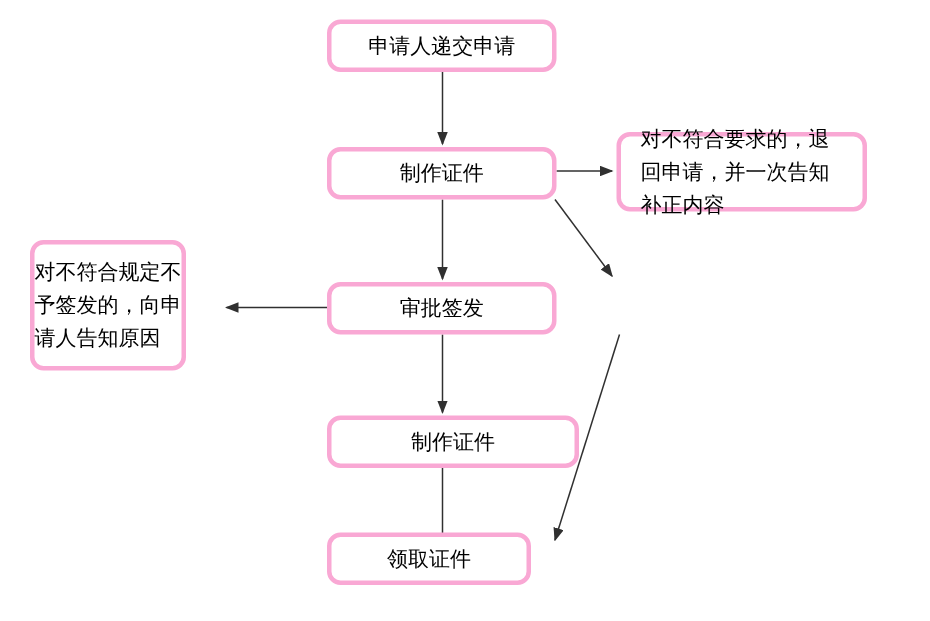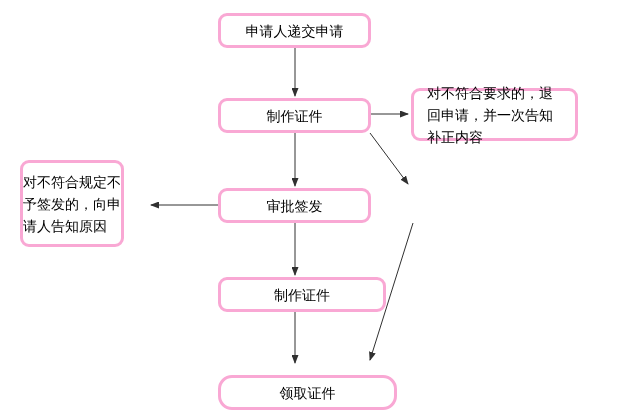--- a/index.html
+++ b/index.html
@@ -16,21 +16,21 @@
     font-size:14px; line-height:22px; color:#000000; text-align:center;
   }
   .node.multi { justify-content:flex-start; text-align:left; }
   .n-submit  { left:218px; top:13px;  width:153px; height:35px; }
   .n-accept  { left:218px; top:98px;  width:153px; height:35px; }
   .n-return  { left:411px; top:88px;  width:167px; height:53px; padding:0 13px; }
   .n-approve { left:218px; top:188px; width:153px; height:35px;text-align:right; }
   .n-reject  { left:20px;  top:160px; width:104px; height:87px; padding:0 0; }
   .n-pay     { left:413px; top:188px; width:112px; height:35px; }
   .n-produce { left:218px; top:277px; width:168px; height:35px; }
-  .n-receive { left:218px; top:375px; width:179px; height:35px;border-radius:14px; }
+  .n-receive { left:218px; top:355px; width:136px; height:35px; }
   .arrows line { stroke:#303030; stroke-width:1; }
 </style>
 </head>
 <body>
 
 <div class="canvas">
 
   <svg class="arrows" viewBox="0 0 620 414" xmlns="http://www.w3.org/2000/svg">
     <defs>
       <marker id="ah" markerWidth="9" markerHeight="7" refX="8" refY="3.5" orient="auto">

